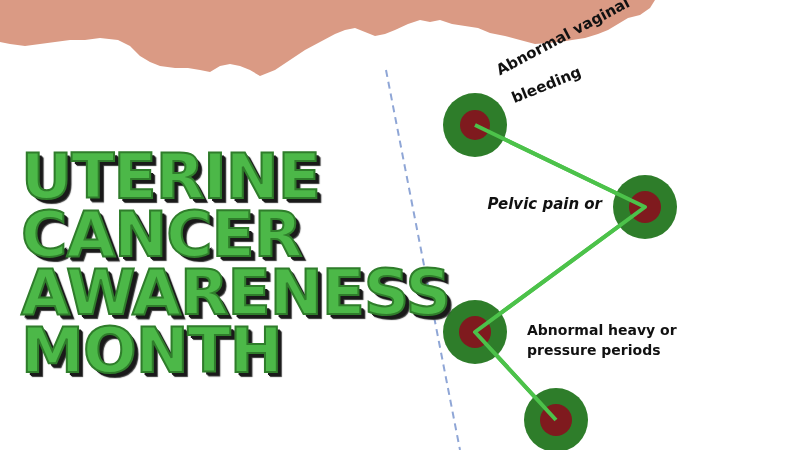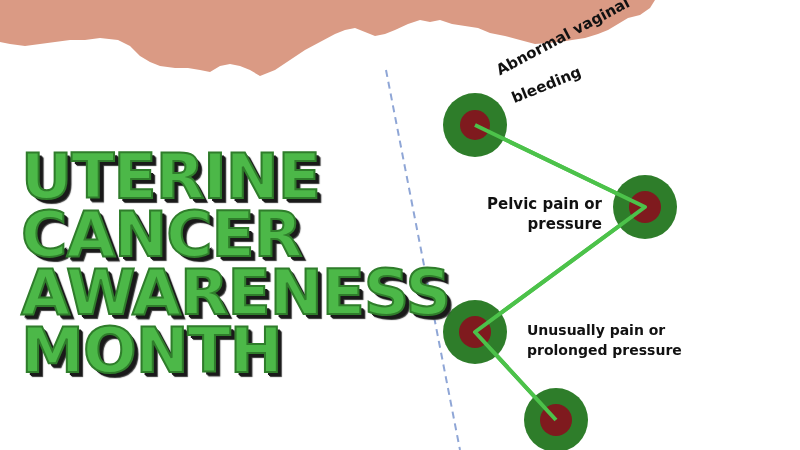--- a/index.html
+++ b/index.html
@@ -15,21 +15,21 @@
     letter-spacing:-1px;
     color:#4cb848;
     -webkit-text-stroke:2px #2f7d2b;
     text-shadow: 3px 3px 0 #1a1a1a, 4px 4px 0 #1a1a1a, 5px 5px 1px #333;
     transform: scaleX(1.02);
     transform-origin:left top;
   }
   .label { position:absolute; color:#111; font-family:"DejaVu Sans", sans-serif; font-weight:bold; font-size:15px; line-height:20px; }
   .label-1 { left:502px; top:60px; transform:rotate(-28deg); transform-origin:left bottom; width:150px; }
   .label-1b { left:516px; top:88px; transform:rotate(-22deg); transform-origin:left bottom; }
-  .label-2 { left:482px; top:194px; text-align:right; width:120px; }
+  .label-2 { left:482px; top:194px; text-align:right; width:120px;font-style:italic; }
   .label-3 { left:527px; top:320px; width:170px; font-size:14px; }
 </style>
 </head>
 <body>
 
 <svg class="canvas" viewBox="0 0 800 450" width="800" height="450">
   <path fill="#da9a84" d="M0,0 L655,0 L650,8 L640,15 L628,18 L618,24 L608,30 L598,34 L585,38 L572,40 L560,42 L548,43 L535,44 L520,40 L505,36 L490,33 L478,28 L465,26 L452,24 L440,20 L430,22 L420,20 L408,24 L395,30 L385,34 L375,36 L365,32 L355,28 L345,30 L335,34 L320,42 L305,50 L290,60 L275,70 L260,76 L250,70 L240,66 L230,64 L220,66 L210,72 L200,70 L188,68 L175,68 L160,66 L150,62 L140,56 L130,46 L118,40 L100,38 L85,40 L70,40 L55,42 L40,44 L25,46 L10,44 L0,42 Z"></path>
   <line x1="386" y1="70" x2="460" y2="450" stroke="#8fa6d6" stroke-width="2" stroke-dasharray="7,5"></line>
   <g>
     <polyline points="475,125 645,207 475,332 556,420" fill="none" stroke="#4cc24a" stroke-width="4" stroke-linejoin="round"></polyline>
@@ -58,19 +58,18 @@
   <span class="title-line">CANCER</span>
   <span class="title-line">AWARENESS</span>
   <span class="title-line">MONTH</span>
 </div>
 
 <div class="label label-1">Abnormal vaginal</div>
 <div class="label label-1b">bleeding</div>
 
 <div class="label label-2">
   <div>Pelvic pain or</div>
-  <div>pressure</div>
 </div>
 
 <div class="label label-3">
-  <div>Unusually pain or</div>
-  <div>prolonged pressure</div>
+  <div>Abnormal heavy or</div>
+  <div>pressure periods</div>
 </div>
 
 </body></html>

